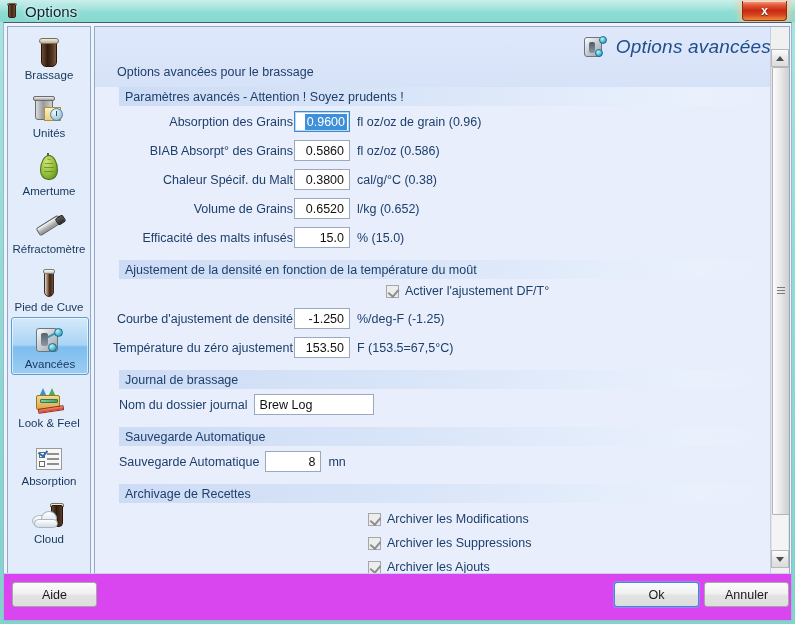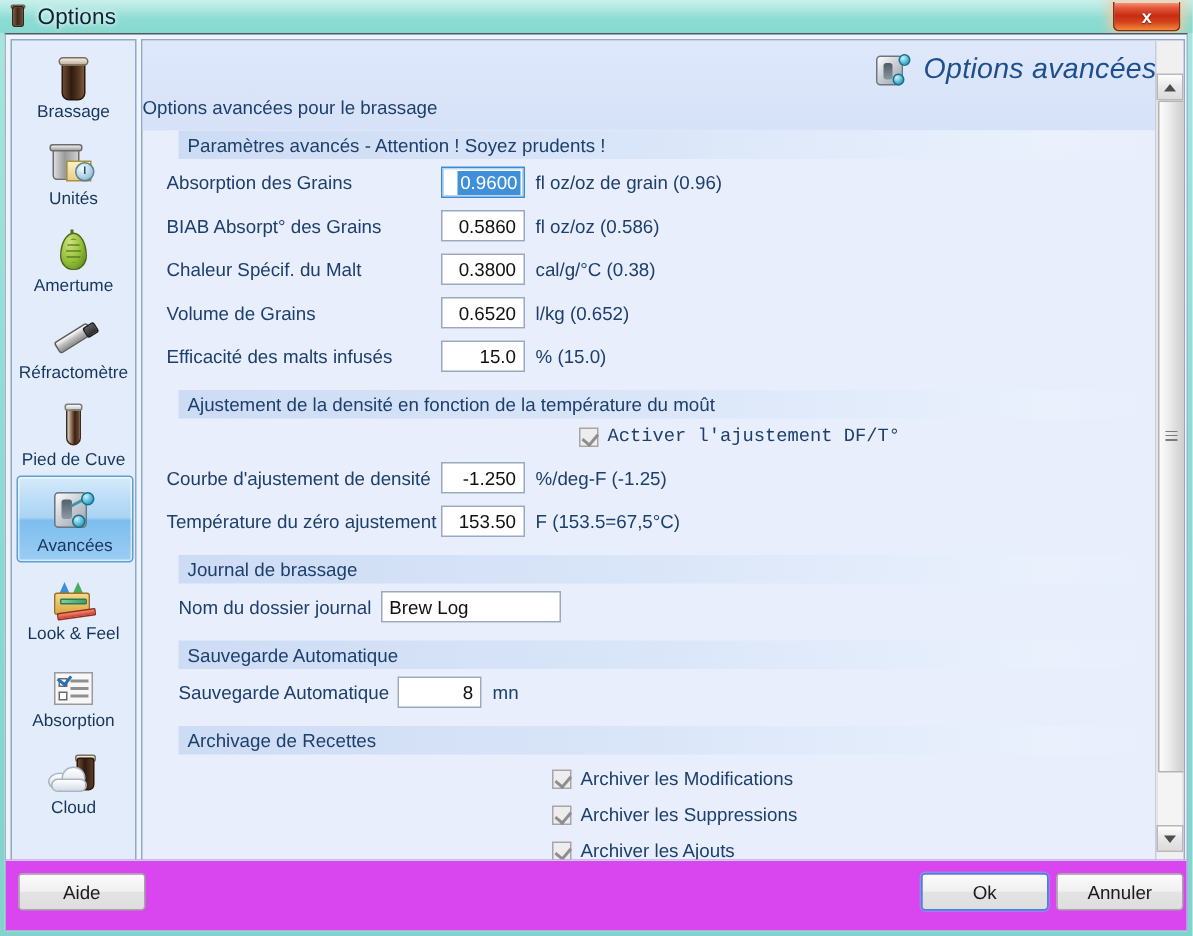--- a/index.html
+++ b/index.html
@@ -286,41 +286,41 @@
     position:absolute; border-radius:50%;
     background: radial-gradient(circle at 32% 28%, #cbf1fc, #49b2cf 62%, #1c7d99);
     border:1px solid #17708a;
   }
   .hdr-icon .n1 { left:15px; top:1px; width:8px; height:8px; }
   .hdr-icon .n2 { left:11px; top:14px; width:8px; height:8px; }
   .hdr-title {
     font-size:19px; font-style:italic; color:#1f4e8c; letter-spacing:0.2px;
   }
   .hdr-sub {
-    font-size:12.5px; color:#1d3f6b; margin-top:6px;
+    font-size:12.5px; color:#1d3f6b; padding-left:22px; margin-top:6px;
   }
 
   #scroll-area {
     position:absolute; left:16px; top:60px; width:676px; height:495px;
     background:#e8eefc;
     overflow:hidden;
   }
 
   .sec-bar {
     margin:0 8px; height:19px;
     background: linear-gradient(90deg,#cddcf5 0%, #d9e5f8 45%, #eaf1fd 88%, #e8eefc 100%);
     display:flex; align-items:center; padding-left:6px;
     font-size:12.5px; color:#1d3f6b;
   }
   .frow {
     display:flex; align-items:center; height:27px; margin-top:2px;
   }
   .flabel {
-    font-size:12.5px; color:#1d3f6b; 
-    width:183px; padding-right:9px; white-space:nowrap;
+    font-size:12.5px; color:#1d3f6b; text-align:right;
+    width:183px; padding-right:1px; white-space:nowrap;
   }
   .finput {
     height:21px; background:#ffffff;
     border:1px solid #9aa9bb;
     font-size:12.5px; color:#111;
     display:flex; align-items:center; justify-content:flex-end;
     padding:0 5px;
     font-family:"Liberation Sans", sans-serif;
   }
   .finput.w-num { width:56px; }
@@ -332,21 +332,21 @@
   }
   .finput.focused .sel {
     background:#3f90d9; color:#ffffff; padding:1px 2px;
   }
   .funit {
     font-size:12.5px; color:#1d3f6b; margin-left:7px; white-space:nowrap;
   }
   .cbrow {
     display:flex; align-items:center; height:24px; padding-left:257px;
   }
-  .cbrow.indent-chk { padding-left:275px;font-family:Liberation Mono, monospace; }
+  .cbrow.indent-chk { padding-left:275px; }
   .cb {
     width:13px; height:13px; background:#ededed;
     border:1px solid #a6a6a6; position:relative; margin-right:6px;
     flex:0 0 auto;
   }
   .cb::after {
     content:""; position:absolute; left:3px; top:1px;
     width:5px; height:8px;
     border-right:2px solid #8d8d8d; border-bottom:2px solid #8d8d8d;
     transform: rotate(40deg);

